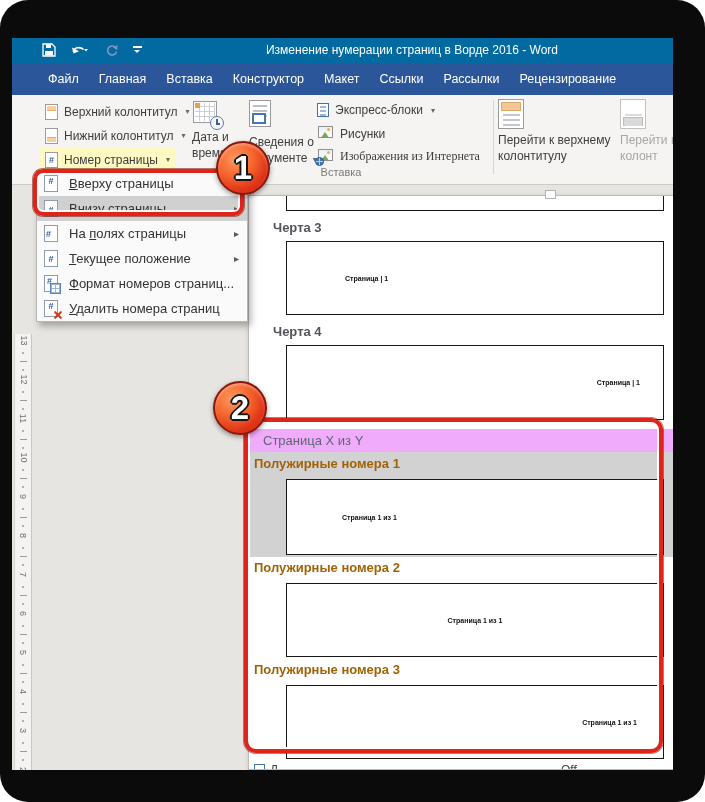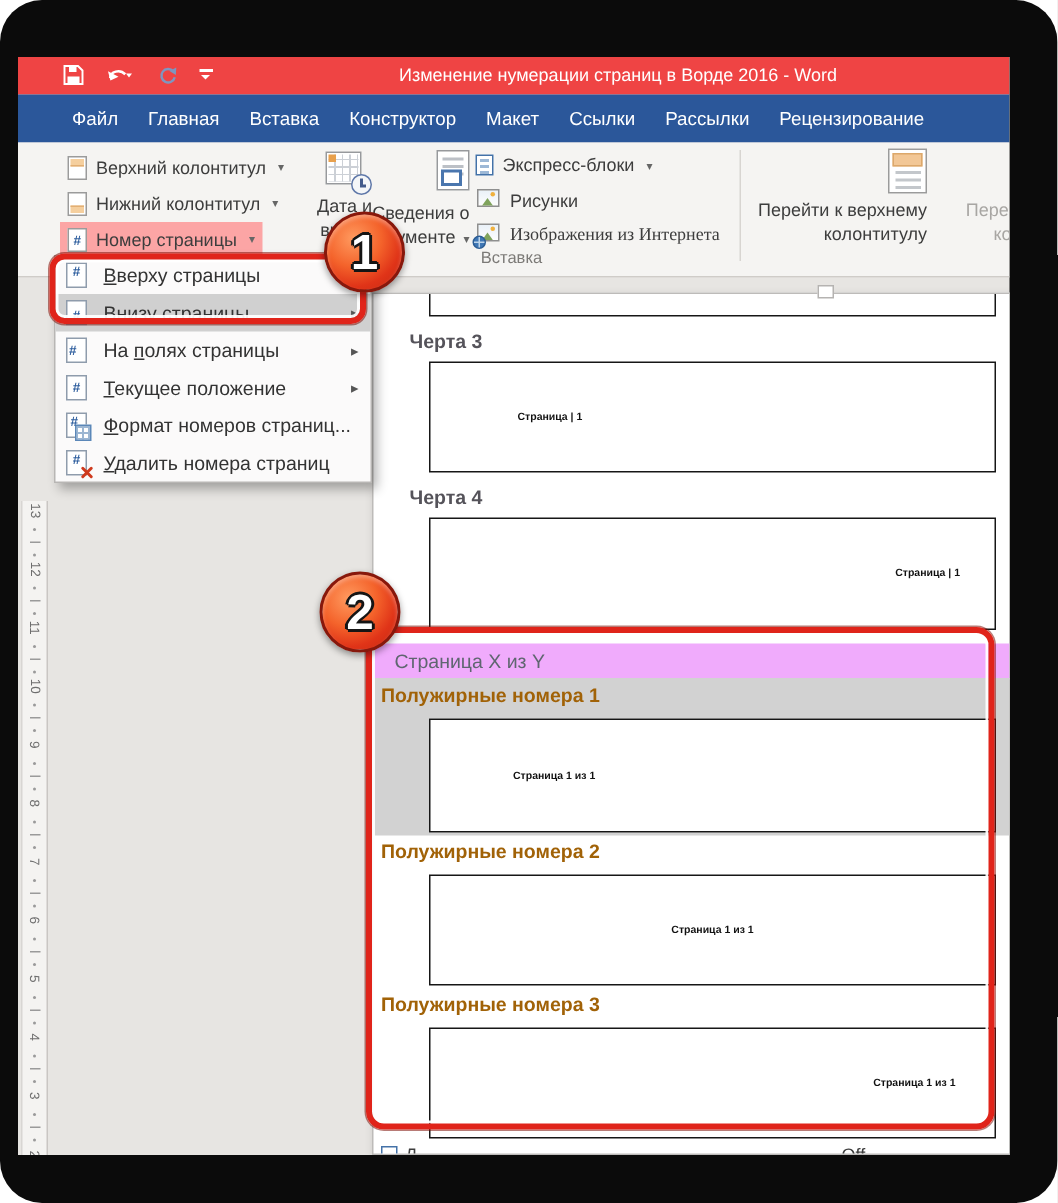--- a/index.html
+++ b/index.html
@@ -2,37 +2,37 @@
 <html><head>
 <meta charset="utf-8">
 <style>
   * { box-sizing: border-box; }
   body { margin:0; background:#fff; font-family:"Liberation Sans", sans-serif; }
   .shot { position:relative; width:705px; height:802px; background:#0b0b0b; border-radius:28px; overflow:hidden; }
   .content { position:absolute; left:12px; top:38px; width:661px; height:732px; background:#e7e5e2; overflow:hidden; }
   .abs { position:absolute; }
 
   
-  .titlebar { left:0; top:0; width:661px; height:25px; background:#ef4444; }
+  .titlebar { left:0; top:0; width:661px; height:25px; background:#0369a1; }
   .qat { left:30px; top:4px; height:16px; display:flex; gap:15px; align-items:center; }
   .qat-btn { display:flex; align-items:center; }
   .qmore { width:9px; height:8px; border-top:2px solid #fff; position:relative; }
   .qmore::after { content:""; position:absolute; left:1px; top:2px; border:3px solid transparent; border-top-color:#fff; }
   .title { left:140px; top:5px; width:520px; text-align:center; color:#fff; font-size:12px; white-space:nowrap; }
 
   
   .tabs { left:0; top:25px; width:661px; height:32px; background:#2b579a; display:flex; align-items:stretch; padding-left:26px; }
   .tab { color:#fff; font-size:12.5px; padding:0 10px; line-height:32px; white-space:nowrap; }
 
   
   .ribbon { left:0; top:57px; width:661px; height:90px; background:#f5f4f2; border-bottom:1px solid #cfccc8; }
   .hfbtn { position:absolute; left:28px; height:23px; display:flex; align-items:center; gap:6px; font-size:12px; color:#3d3d3d; padding:0 5px; white-space:nowrap; }
-  .hfbtn.pressed { background:#fca5a5; }
+  .hfbtn.pressed { background:#fef9c3; }
   .caret { font-size:8px; color:#666; margin-left:2px; }
-  .bigbtn { position:absolute; display:flex; flex-direction:column; align-items:flex-end; font-size:12px; color:#3d3d3d; text-align:center; line-height:1.3; white-space:nowrap; }
+  .bigbtn { position:absolute; display:flex; flex-direction:column; align-items:flex-start; font-size:12px; color:#3d3d3d; text-align:center; line-height:1.3; white-space:nowrap; }
   .bigbtn.disabled { color:#a8a6a3; }
   .smallbtn { position:absolute; display:flex; align-items:center; gap:6px; font-size:12px; color:#3d3d3d; white-space:nowrap; }
   .vsep { position:absolute; left:481px; top:5px; width:1px; height:74px; background:#d8d5d1; }
   .grouplabel { position:absolute; left:269px; top:71px; width:120px; text-align:center; font-size:11px; color:#7c7a77; }
 
   
   .rp { width:13px; height:16px; background:#fff; border:1px solid #9b9b9b; position:relative; flex:0 0 auto; }
   .rp-top::before { content:""; position:absolute; top:1px; left:1px; right:1px; height:4px; background:#f5cf9e; border-bottom:1px solid #e2af74; }
   .rp-bot::before { content:""; position:absolute; bottom:1px; left:1px; right:1px; height:4px; background:#f5cf9e; border-top:1px solid #e2af74; }
   .rp-num::before { content:"#"; position:absolute; top:50%; left:50%; transform:translate(-50%,-50%); font-size:9px; font-weight:700; color:#2e5e9e; }

